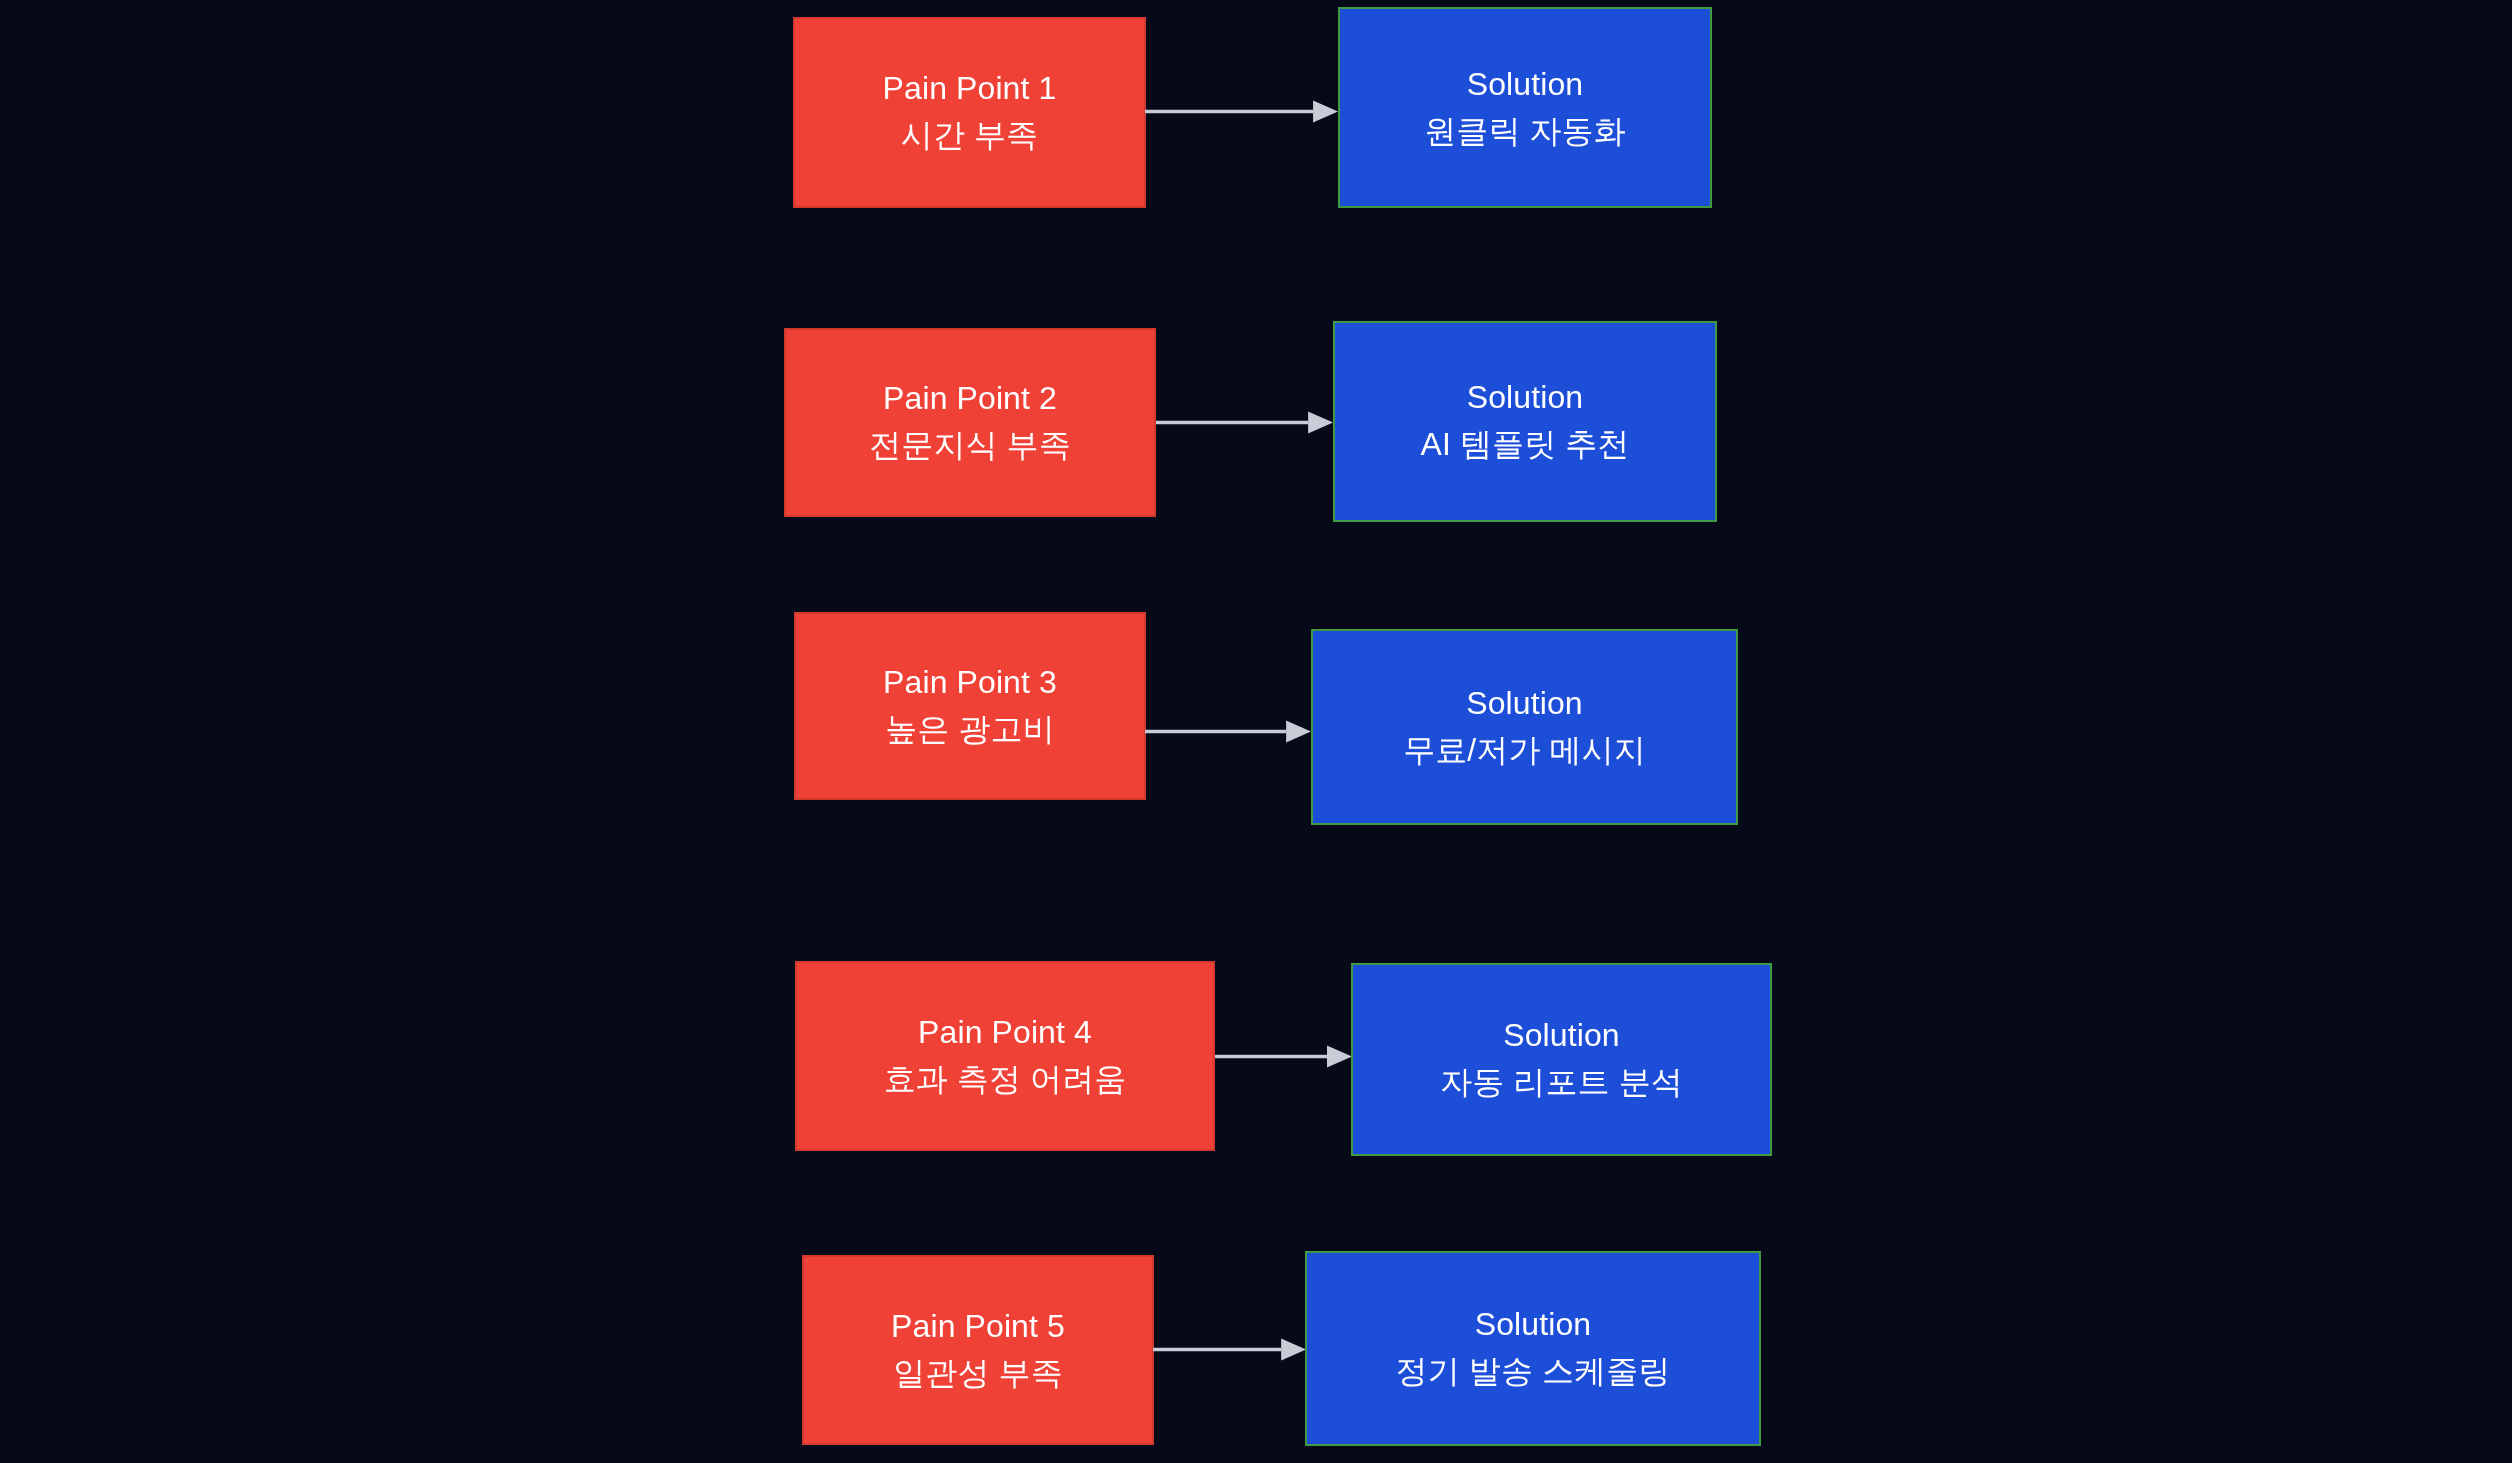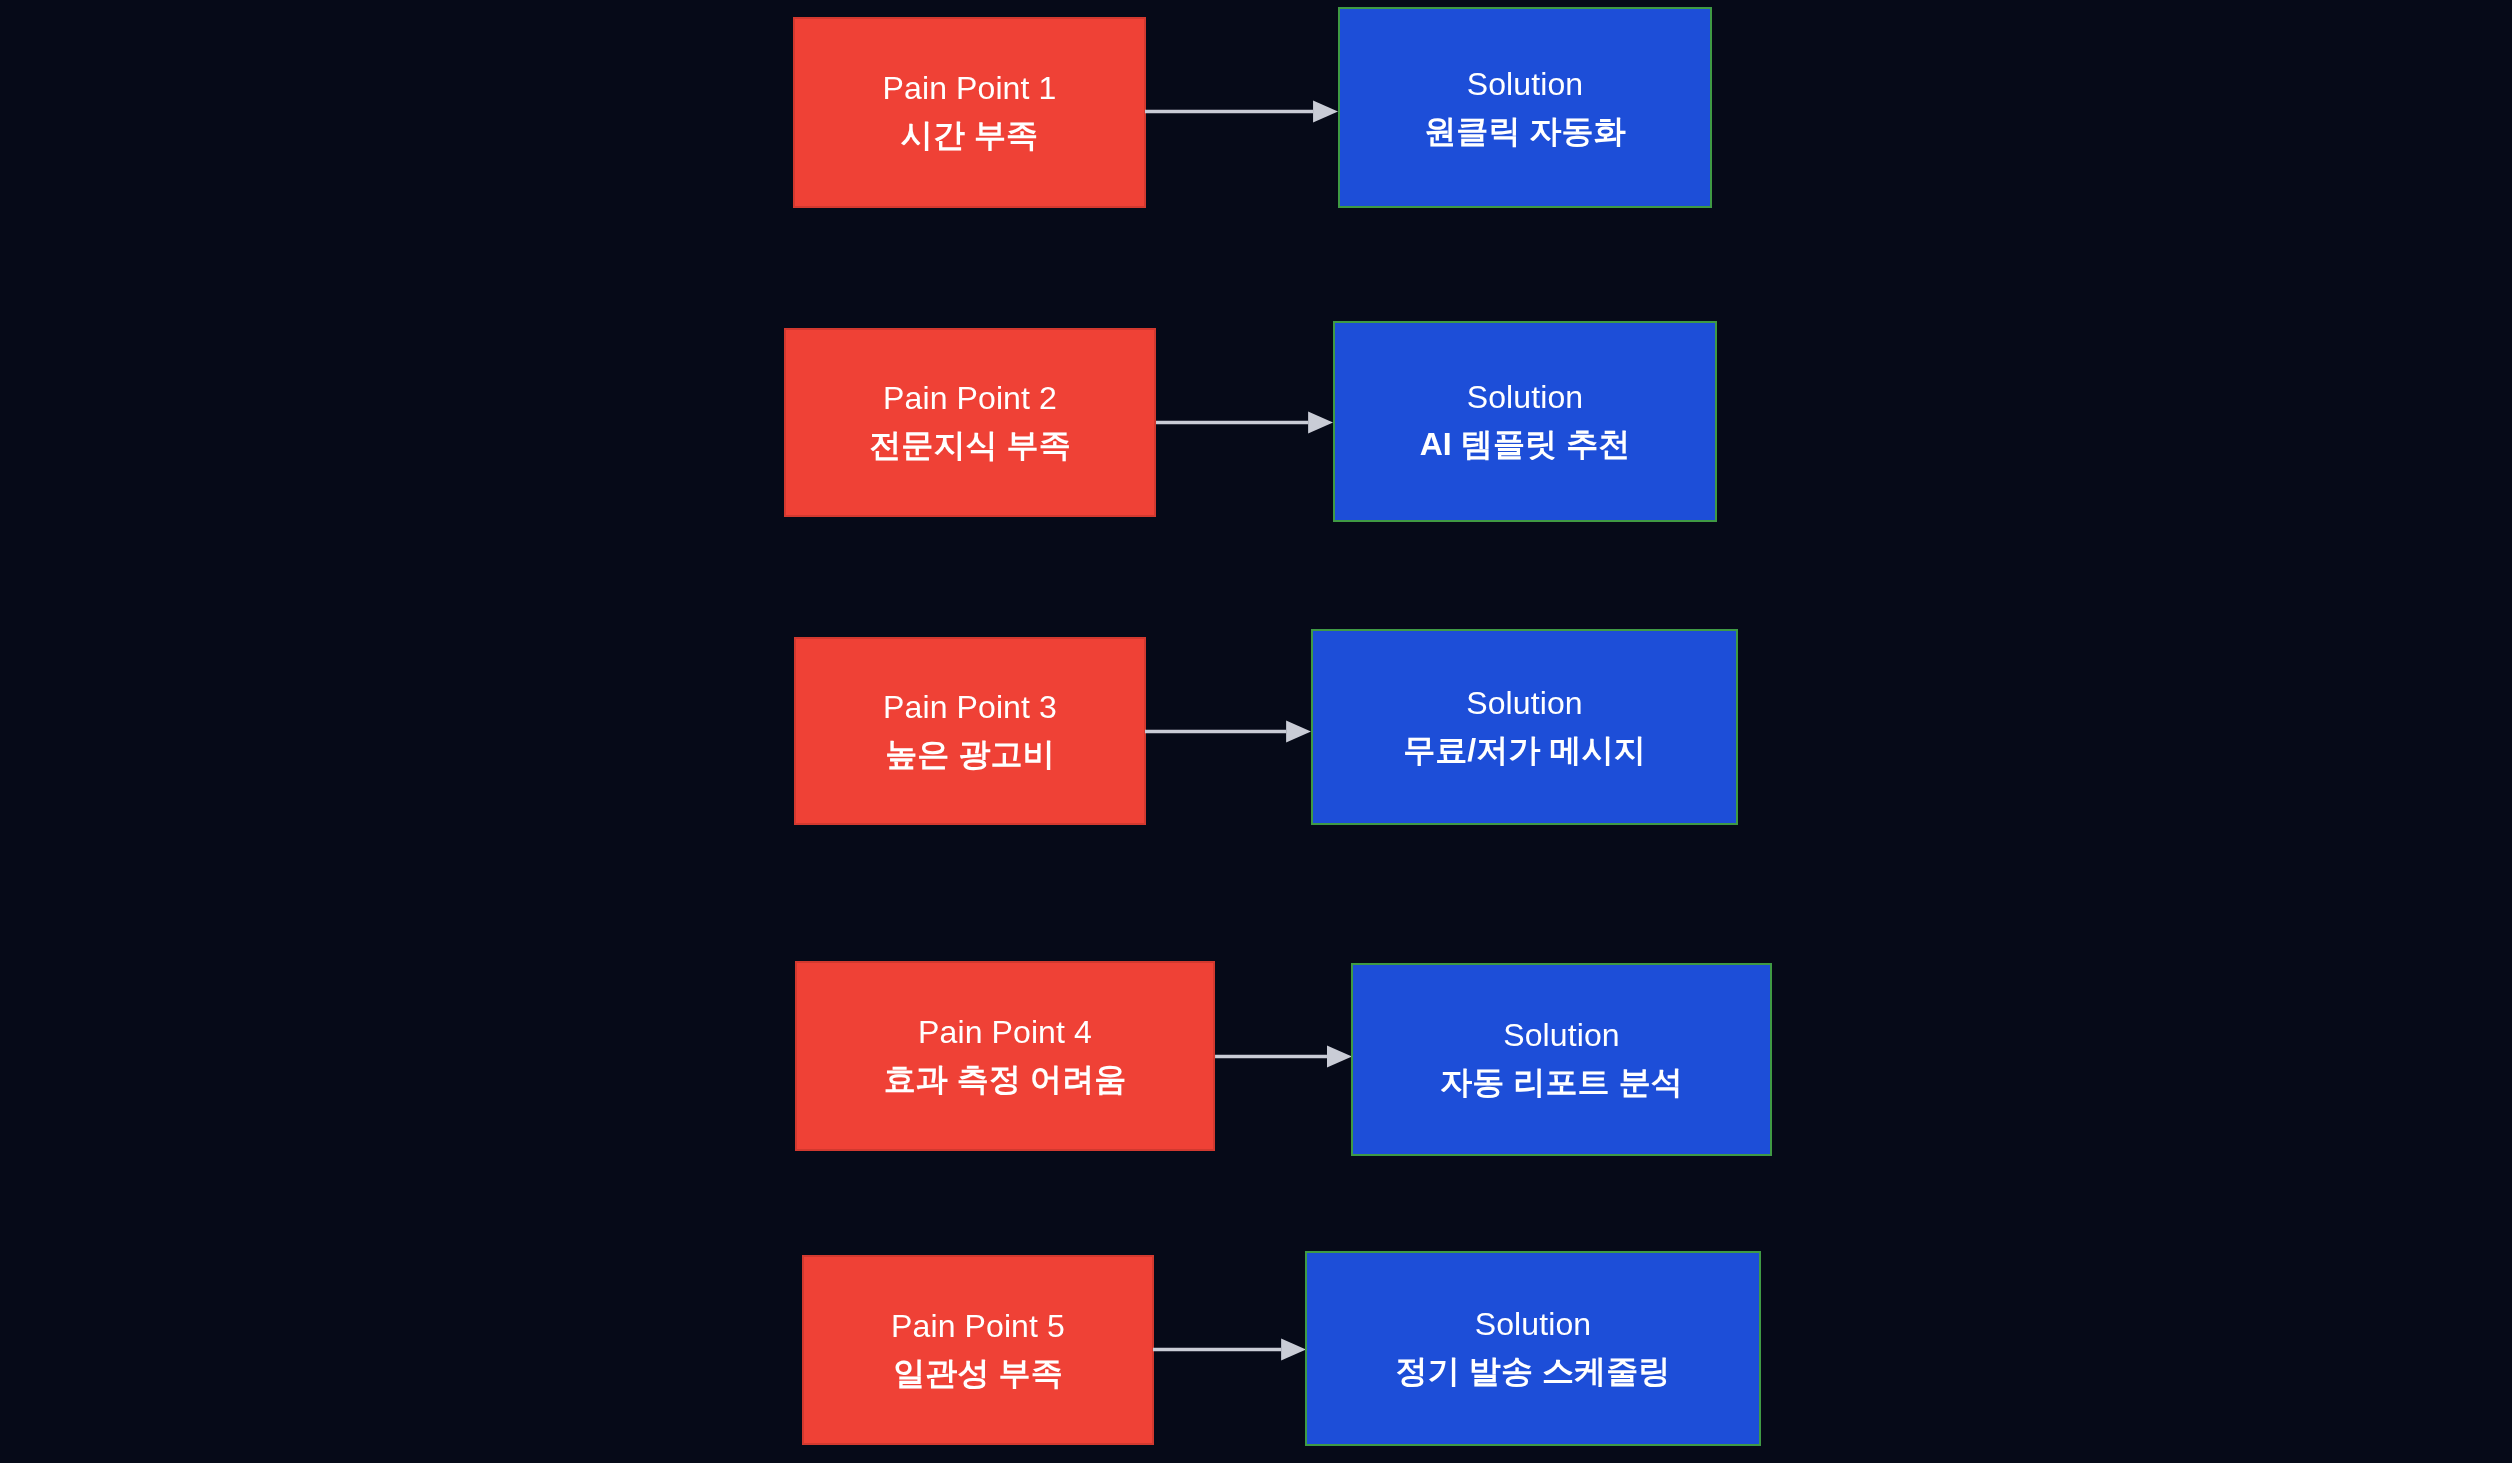--- a/index.html
+++ b/index.html
@@ -36,21 +36,21 @@
     user-select: none;
   }
 
   .node .line1 {
     font-size: 32px;
     font-weight: 400;
     white-space: nowrap;
   }
   .node .line2 {
     font-size: 32px;
-    font-weight: 700;
+    font-weight: 400;
     white-space: nowrap;
     margin-top: 5.5px;
   }
 
   .node.pain {
     background: #ef4136;
     border: 2.8px solid #d2392f;
   }
   .node.solution {
     background: #1d4ed8;
@@ -101,21 +101,21 @@
         <polygon points="165,8 192,20 165,32" fill="#c9ccd6"></polygon>
       </svg>
     </div>
     <div class="node solution" style="left:1333px;top:321px;width:384px;height:201px;">
       <span class="line1">Solution</span>
       <span class="line2">AI 템플릿 추천</span>
     </div>
   </div>
 
   <div class="row" style="top:0px;height:222px;">
-    <div class="node pain" style="left:794px;top:637px;width:352px;height:188px;">
+    <div class="node pain" style="left:794px;top:612px;width:352px;height:188px;">
       <span class="line1">Pain Point 3</span>
       <span class="line2">높은 광고비</span>
     </div>
     <div class="edge" style="left:1145px;top:713px;width:166px;">
       <svg width="166" height="37" viewBox="0 0 180 40">
         <line x1="0" y1="20" x2="153" y2="20" stroke="#c9ccd6" stroke-width="4"></line>
         <polygon points="153,8 180,20 153,32" fill="#c9ccd6"></polygon>
       </svg>
     </div>
     <div class="node solution" style="left:1311px;top:629px;width:427px;height:196px;">

